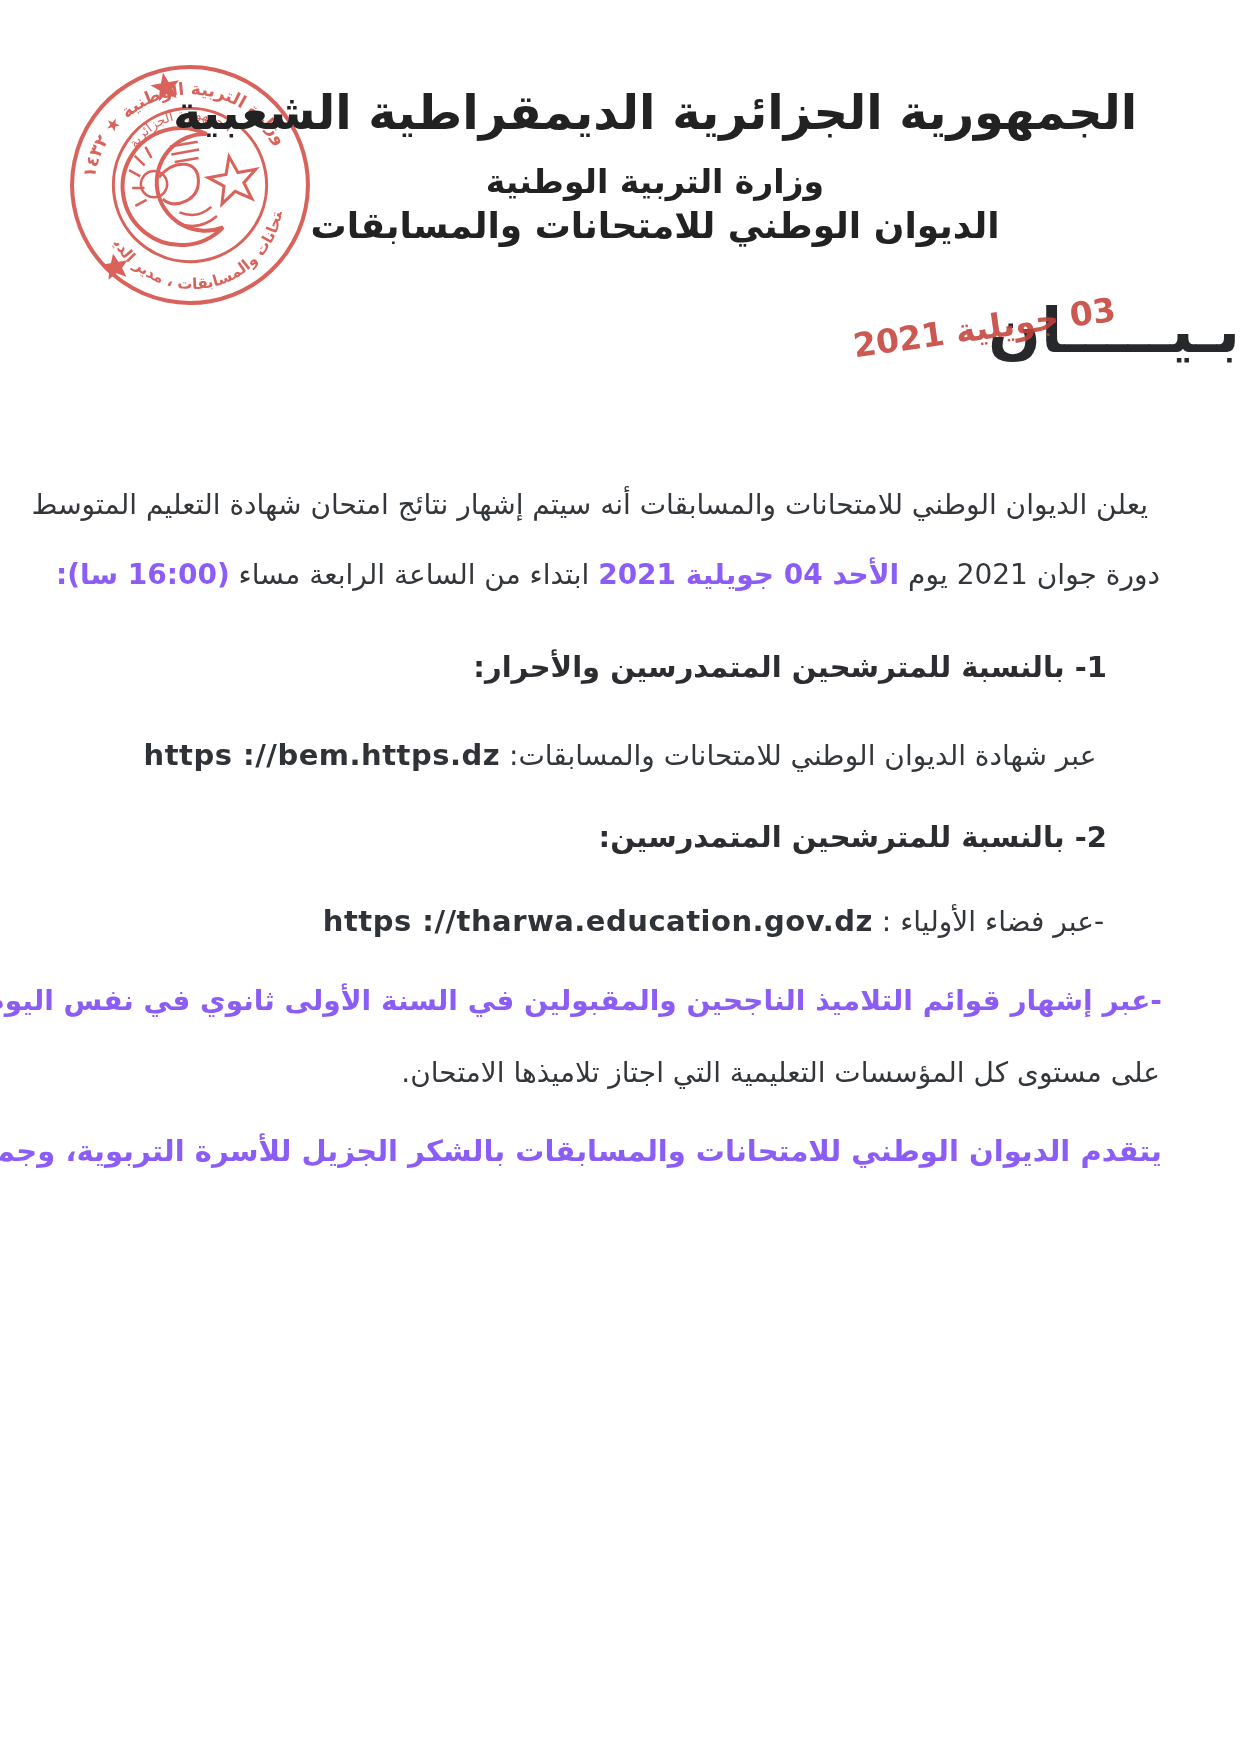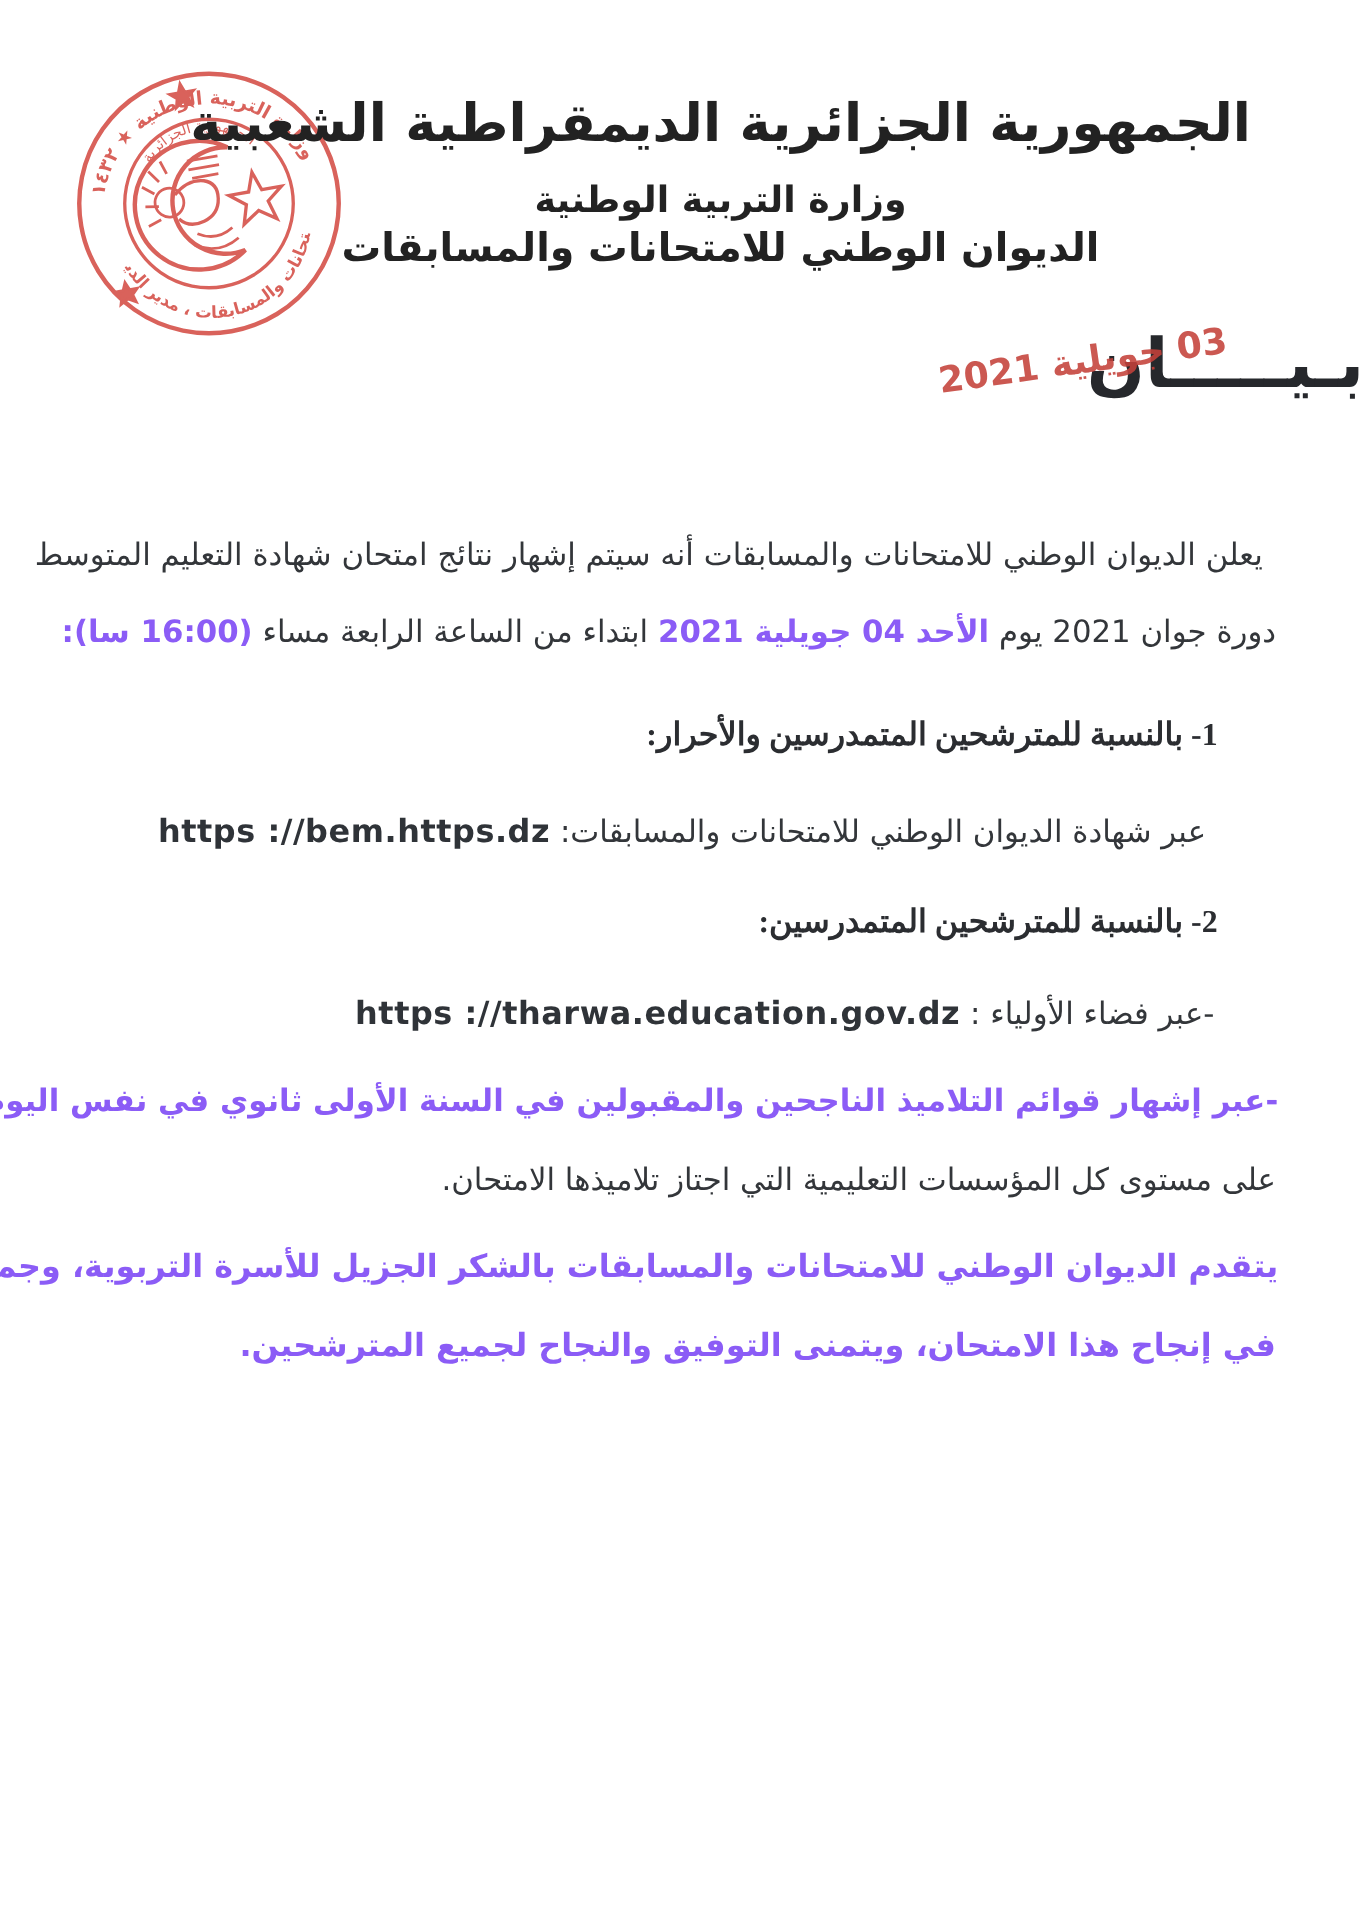--- a/index.html
+++ b/index.html
@@ -53,21 +53,21 @@
 
   
   .line {
     position: absolute;
     direction: rtl;
     white-space: nowrap;
     font-size: 28px;
     color: #33363a;
   }
   .b { font-weight: bold; color: #8b5cf6; }
-  .heading { font-weight: bold; font-size: 29px; color: #2b2d31; font-family: Liberation Serif, serif; }
+  .heading { font-weight: bold; font-size: 29px; color: #2b2d31; }
   .url { font-weight: bold; font-size: 29px; color: #2f3338; letter-spacing: 0.5px; }
   .centered { left: 0; right: 0; text-align: center; }
 
   
   .seal {
     position: absolute;
     top: 56px; left: 64px;
     width: 252px; height: 258px;
     transform: rotate(-10deg);
     opacity: 0.92;
@@ -145,17 +145,14 @@
   <div class="line b" style="top:984px; right:78px">
     <span>-عبر إشهار قوائم التلاميذ الناجحين والمقبولين في السنة الأولى ثانوي في نفس اليوم ونفس التوقيت</span>
   </div>
   <div class="line" style="top:1056px; right:80px">
     <span>على مستوى كل المؤسسات التعليمية التي اجتاز تلاميذها الامتحان.</span>
   </div>
 
   <div class="line b" style="top:1134px; right:78px; font-size:29px">
     <span>يتقدم الديوان الوطني للامتحانات والمسابقات بالشكر الجزيل للأسرة التربوية، وجميع المساهمين</span>
   </div>
-  <div class="line b" style="top:1206px; right:80px; font-size:29px">
-    <span>في إنجاح هذا الامتحان، ويتمنى التوفيق والنجاح لجميع المترشحين.</span>
-  </div>
 
 </div>
 
 </body></html>

